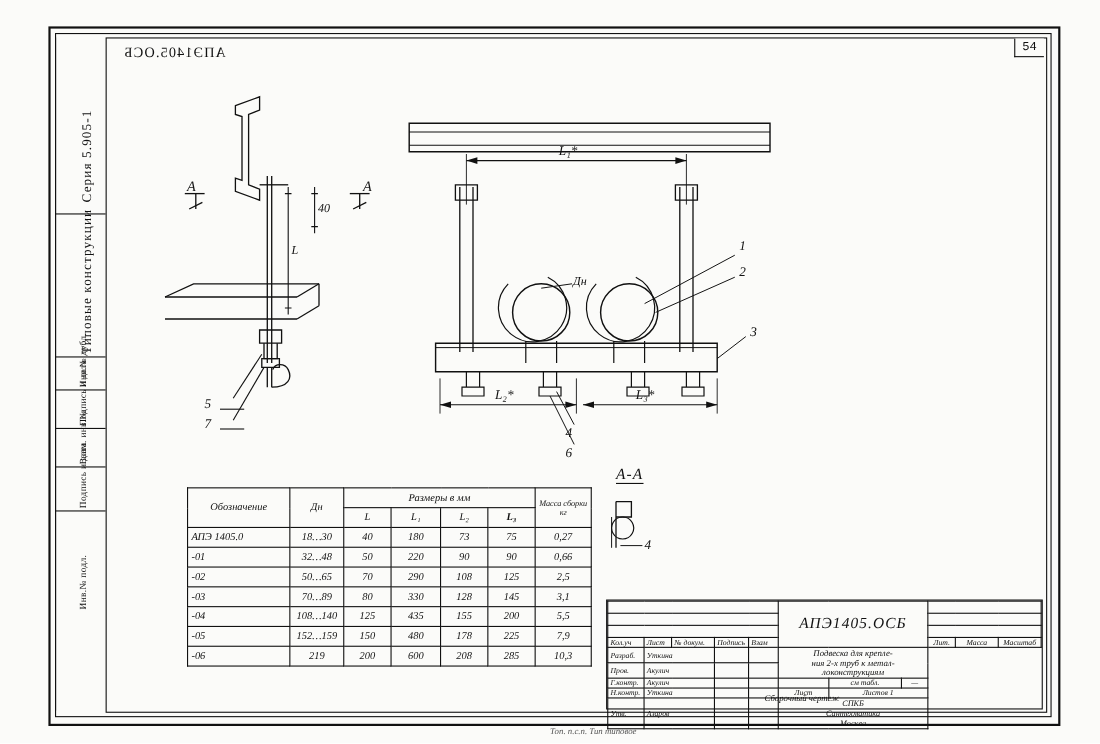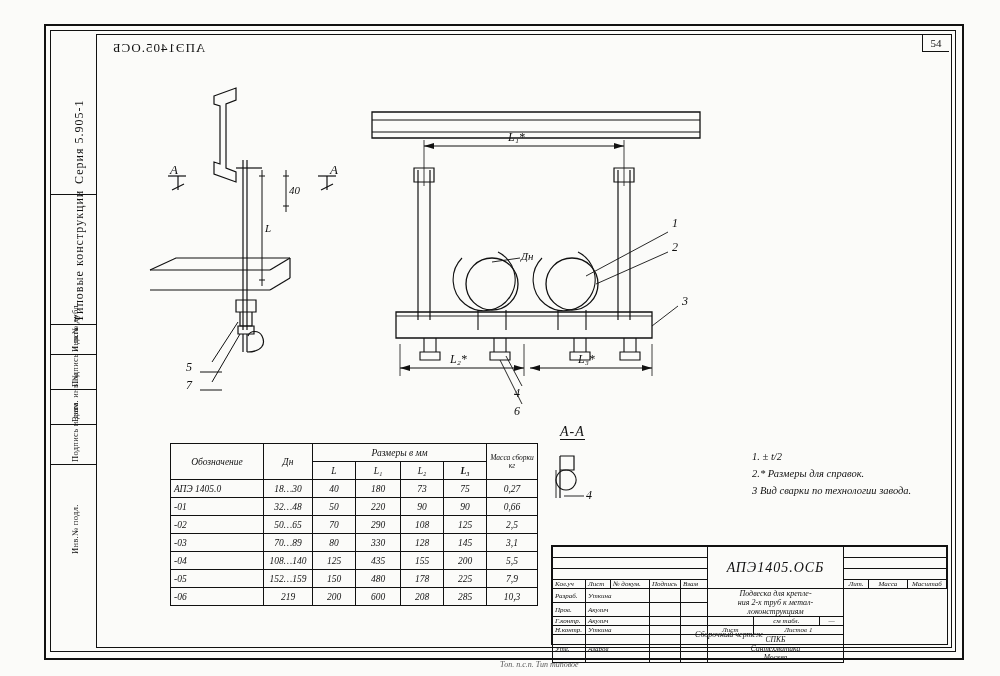--- a/index.html
+++ b/index.html
@@ -2,21 +2,21 @@
 <html><head>
 <meta charset="utf-8">
 <style>
   html,body{margin:0;padding:0;background:#ffffff;}
   body{width:1000px;height:676px;font-family:"Liberation Serif",serif;color:#111;}
   #sheet{position:relative;width:1000px;height:676px;overflow:hidden;background:#fbfbf9;}
 
   
   .frame-outer{position:absolute;left:44px;top:24px;width:916px;height:632px;border:2px solid #111;}
   .frame-inner{position:absolute;left:50px;top:30px;width:904px;height:620px;border:1px solid #111;}
-  .frame-main{position:absolute;left:96px;top:34px;width:854px;height:612px;border:1.6px solid #111;}
+  .frame-main{position:absolute;left:96px;top:34px;width:854px;height:612px;border:1.6px solid #111;font-family:Liberation Mono, monospace;}
 
   
   .page-box{position:absolute;right:2px;top:0px;width:26px;height:16px;border:1.4px solid #111;border-top:none;border-right:none;
             display:flex;align-items:center;justify-content:center;font-size:11px;background:#fbfbf9;}
 
   
   .left-col{position:absolute;left:50px;top:34px;width:46px;height:612px;}
   .vtext{position:absolute;transform:rotate(-90deg);transform-origin:left top;white-space:nowrap;font-size:8.5px;letter-spacing:.3px;}
   .vtext.big{font-size:12px;letter-spacing:1px;}
 
@@ -285,25 +285,20 @@
       <td>219</td>
       <td>200</td>
       <td>600</td>
       <td>208</td>
       <td>285</td>
       <td>10,3</td>
     </tr>
   </tbody>
     </table>
 
-  <div class="notes">
-    <div>1. ± t/2</div>
-    <div>2.* Размеры для справок.</div>
-    <div>3 Вид сварки по технологии завода.</div>
-  </div>
 
   <div class="titleblock">
     <table class="tb">
       <tbody>
           <tr>
         <td colspan="5" style="height:10px;border-bottom:1px solid #111;"></td>
         <td rowspan="4" colspan="3" class="big" style="width:150px;">АПЭ1405.ОСБ</td>
         <td colspan="3" style="height:10px;"></td>
       </tr>
       <tr>

